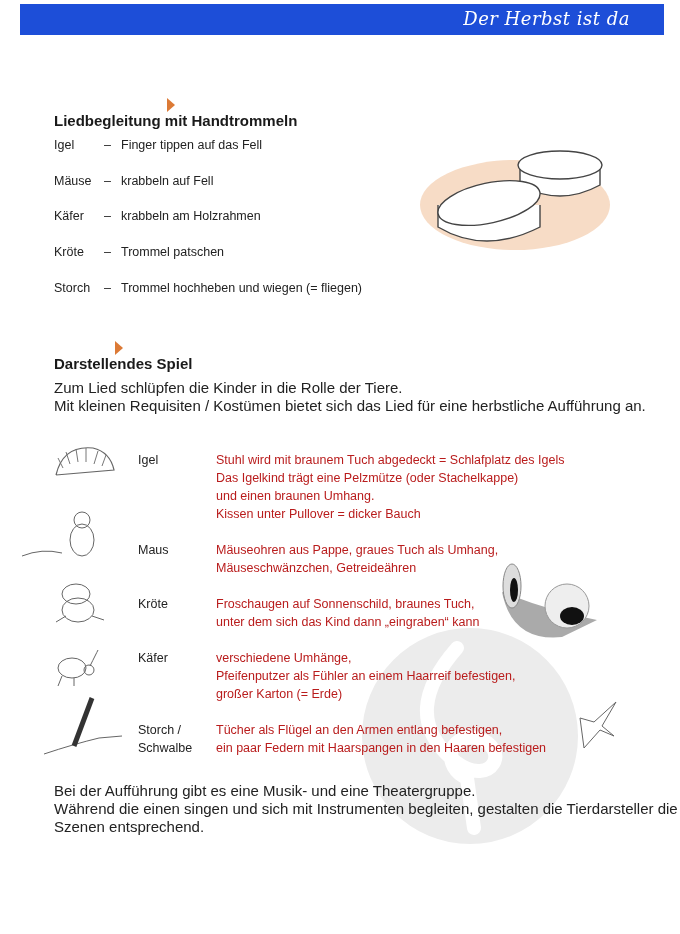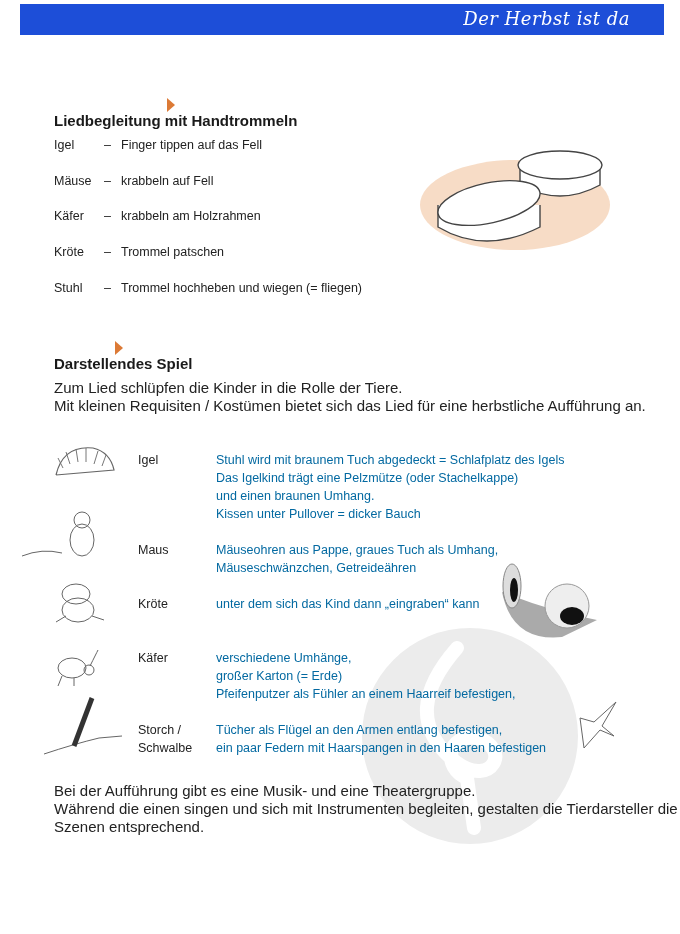--- a/index.html
+++ b/index.html
@@ -22,21 +22,21 @@
     .tri {
       width: 0; height: 0; border-top: 7px solid transparent; border-bottom: 7px solid transparent;
       border-left: 8px solid #dc7a36; margin-right: 9px;
     }
     .row { position: absolute; font-size: 12.5px; color: #222; }
     .row .animal { position: absolute; left: 0; }
     .row .dash { position: absolute; left: 50px; }
     .row .action { position: absolute; left: 67px; white-space: nowrap; }
     .para { position: absolute; left: 54px; font-size: 15px; line-height: 18px; color: #222; white-space: nowrap; }
     .role-name { position: absolute; left: 138px; font-size: 12.5px; line-height: 18px; color: #222; }
-    .role-desc { position: absolute; left: 216px; font-size: 12.5px; line-height: 18px; color: #0369a1; white-space: nowrap; }
+    .role-desc { position: absolute; left: 216px; font-size: 12.5px; line-height: 18px; color: #b91c1c; white-space: nowrap; }
     .pic { position: absolute; }
     .watermark { position: absolute; left: 362px; top: 628px; width: 216px; height: 216px; border-radius: 50%; background: #ececec; }
   </style>
 </head>
 <body>
 
 <div class="watermark">
   <svg width="216" height="216" viewBox="0 0 216 216">
     <path d="M95 20 C 60 60, 50 100, 95 135 C 130 160, 150 120, 115 110 C 85 105, 80 140, 105 150 L 112 200" fill="none" stroke="#ffffff" stroke-width="14" stroke-linecap="round"></path>
   </svg>
@@ -66,21 +66,21 @@
     <span class="animal">Käfer</span>
     <span class="dash">–</span>
     <span class="action">krabbeln am Holzrahmen</span>
   </div>
   <div class="row" style="left:54px; top:245px;">
     <span class="animal">Kröte</span>
     <span class="dash">–</span>
     <span class="action">Trommel patschen</span>
   </div>
   <div class="row" style="left:54px; top:281px;">
-    <span class="animal">Stuhl</span>
+    <span class="animal">Storch</span>
     <span class="dash">–</span>
     <span class="action">Trommel hochheben und wiegen (= fliegen)</span>
   </div>
 </div>
 
 <div class="pic" style="left:420px; top:145px;">
   <svg width="220" height="120" viewBox="0 0 220 120">
     <ellipse cx="95" cy="60" rx="95" ry="45" fill="#f7dcc6"></ellipse>
     <g fill="#ffffff" stroke="#444" stroke-width="1.4">
       <path d="M100 20 L100 40 Q 140 62 180 40 L180 20"></path>
@@ -164,30 +164,31 @@
   </div>
 <div class="role-desc" style="top:541px;">
   <div>Mäuseohren aus Pappe, graues Tuch als Umhang,</div>
   <div>Mäuseschwänzchen, Getreideähren</div>
 </div>
 
 <div class="role-name" style="top:595px;">
     <div>Kröte</div>
   </div>
 <div class="role-desc" style="top:595px;">
+  <div>Froschaugen auf Sonnenschild, braunes Tuch,</div>
   <div>unter dem sich das Kind dann „eingraben“ kann</div>
 </div>
 
 <div class="role-name" style="top:649px;">
     <div>Käfer</div>
   </div>
 <div class="role-desc" style="top:649px;">
   <div>verschiedene Umhänge,</div>
+  <div>Pfeifenputzer als Fühler an einem Haarreif befestigen,</div>
   <div>großer Karton (= Erde)</div>
-  <div>Pfeifenputzer als Fühler an einem Haarreif befestigen,</div>
 </div>
 
 <div class="role-name" style="top:721px;">
   <div>Storch /</div>
   <div>Schwalbe</div>
 </div>
 <div class="role-desc" style="top:721px;">
   <div>Tücher als Flügel an den Armen entlang befestigen,</div>
   <div>ein paar Federn mit Haarspangen in den Haaren befestigen</div>
 </div>

